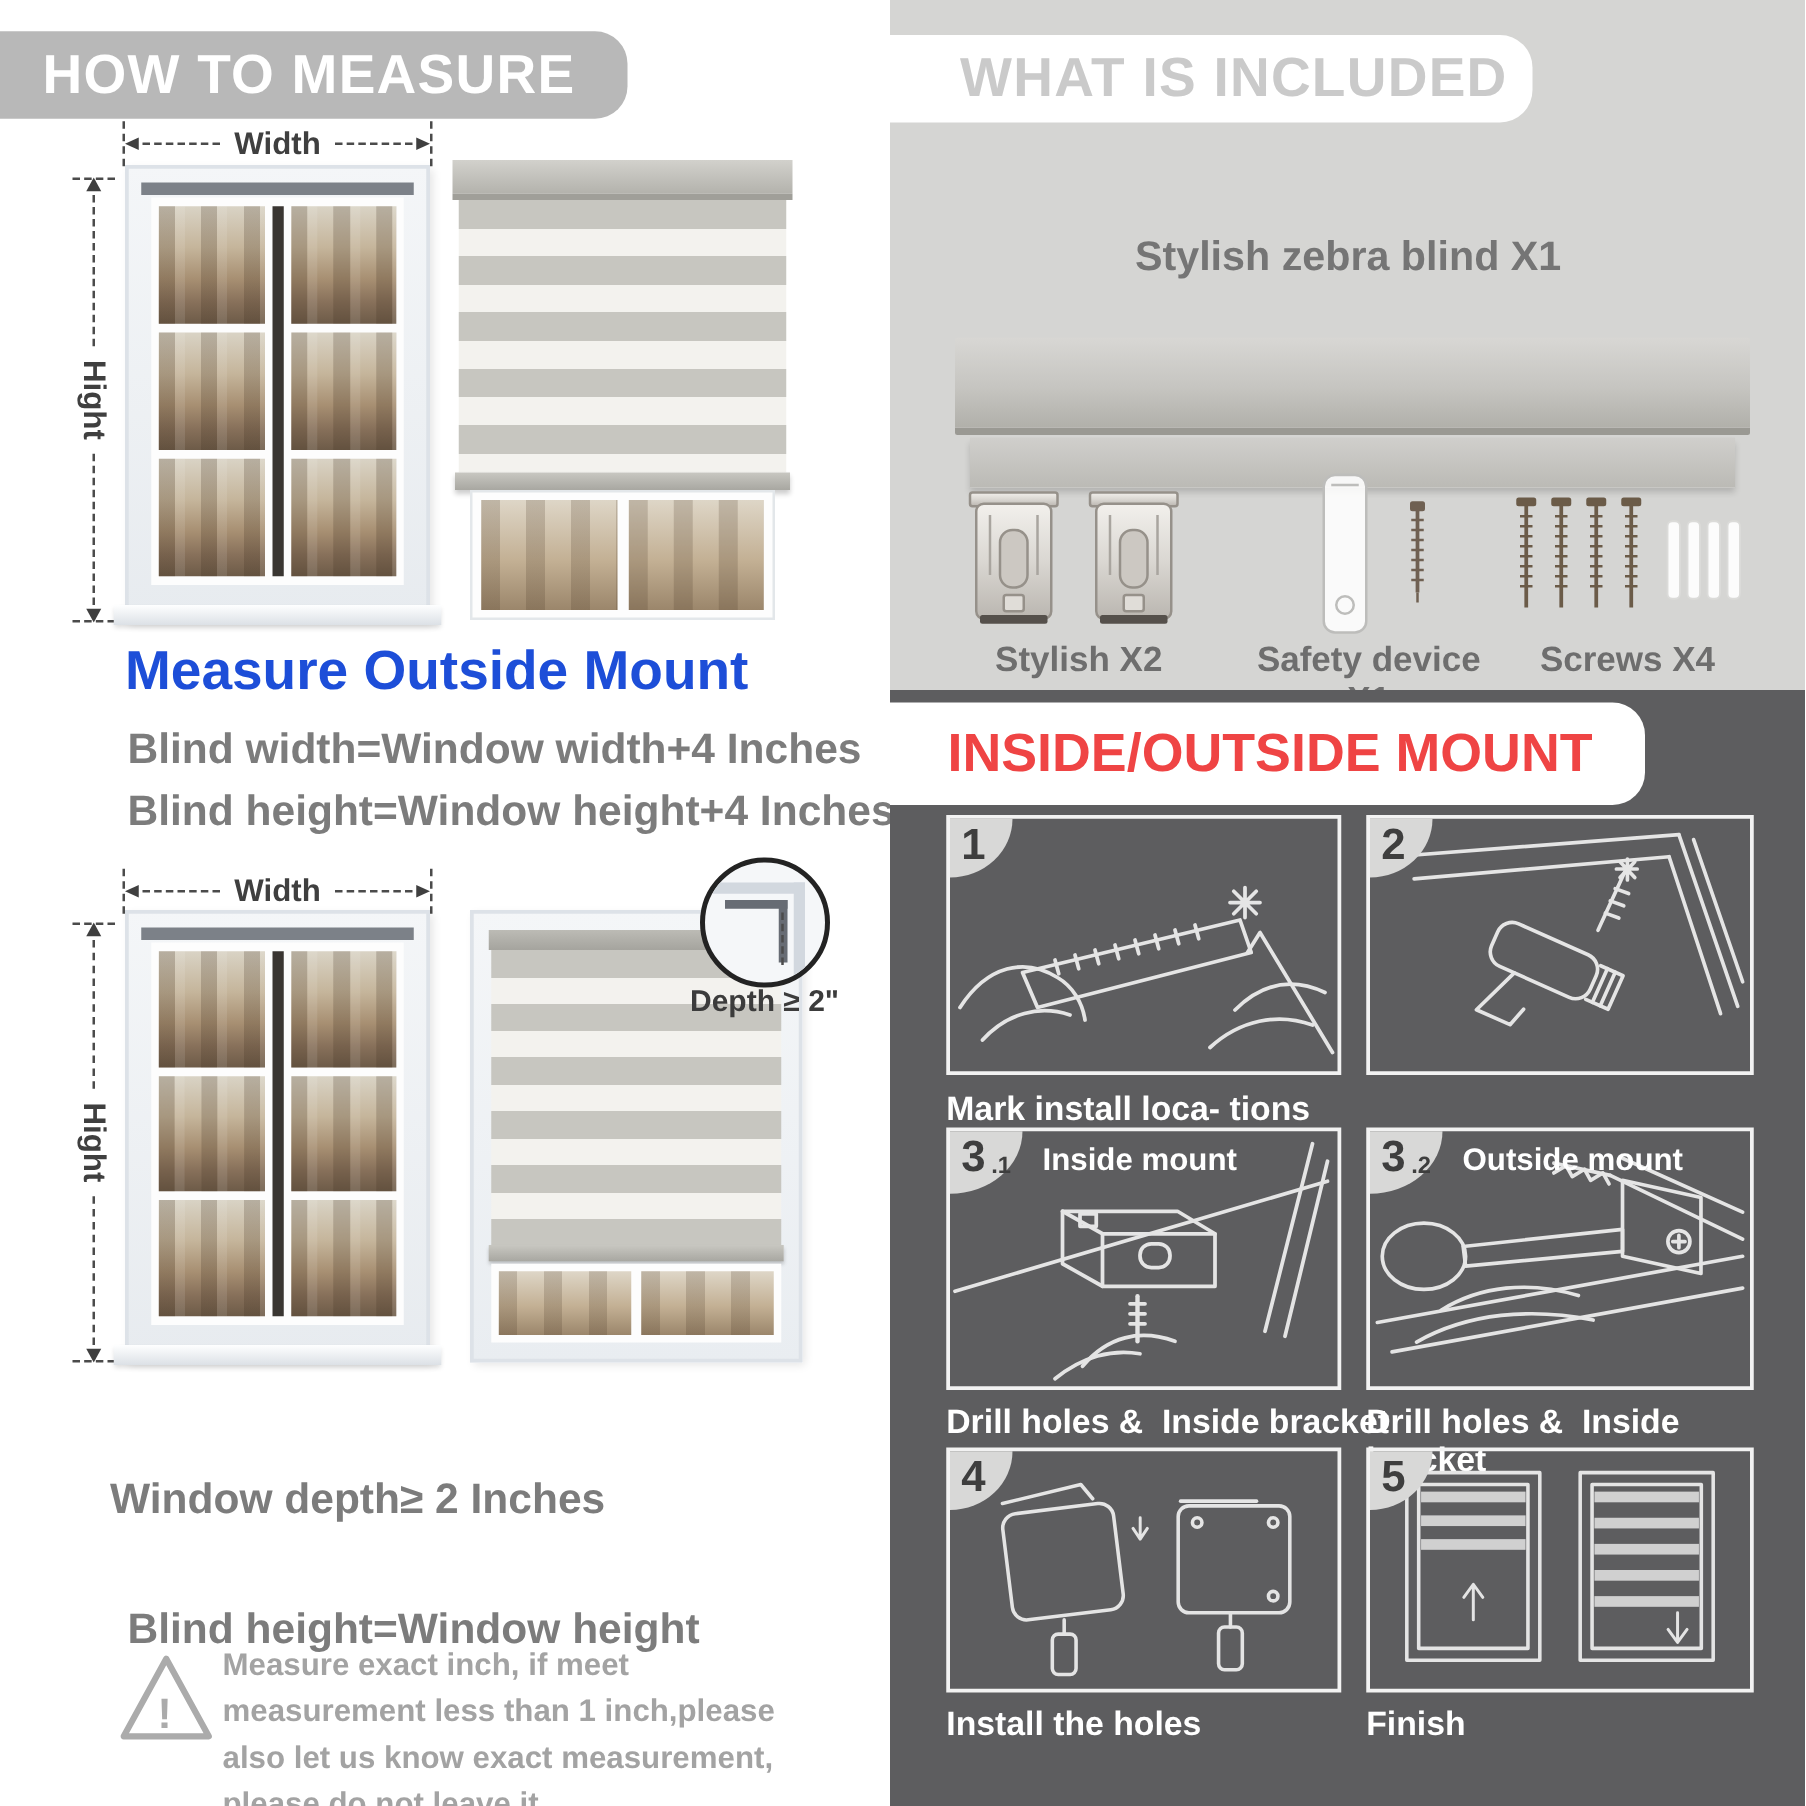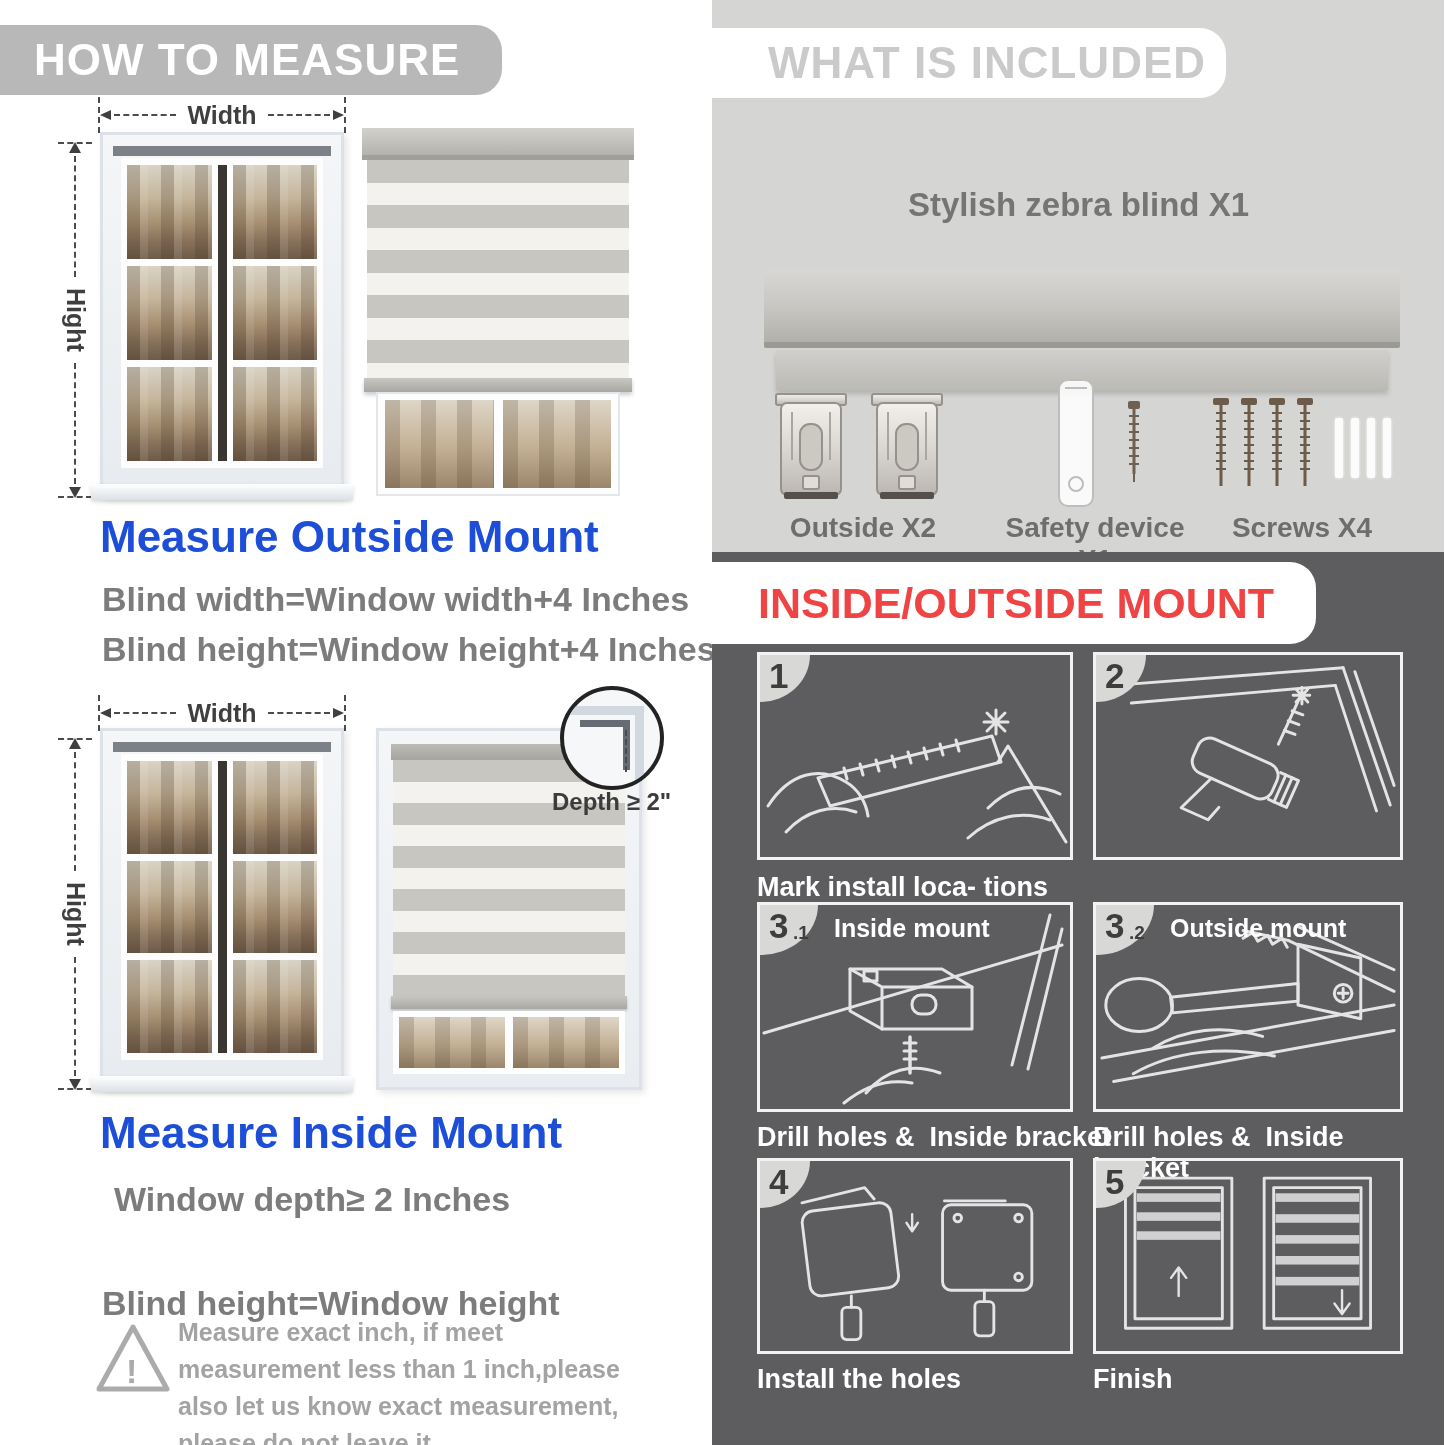--- a/index.html
+++ b/index.html
@@ -215,22 +215,21 @@
     </div>
   </div>
 
   <div class="mag" style="left:560px;top:686px;">
     <div class="mag-light"></div>
     <div class="mag-dark"></div>
     <div class="mag-dash"></div>
   </div>
   <div class="abs depth-label" style="left:552px;top:788px;width:140px;">Depth ≥ 2"</div>
 
-  <div class="abs sec-title" style="left:100px;top:1108px;">Measure Inside Mount</div>
-  <div class="abs sec-line" style="left:114px;top:1180px;">Window depth≥ 2 Inches</div>
+  <div class="abs sec-line" style="left:88px;top:1180px;">Window depth≥ 2 Inches</div>
   <div class="abs sec-line" style="left:102px;top:1284px;">Blind height=Window height</div>
 
   <svg class="abs" style="left:92px;top:1320px;" width="82" height="78" viewBox="0 0 82 78">
     <path d="M41 7 L75 69 L7 69 Z" fill="none" stroke="#ababab" stroke-width="5" stroke-linejoin="round"></path>
   </svg>
   <div class="warn-mark" style="left:126px;top:1352px;">!</div>
   <div class="abs warn-text" style="left:178px;top:1314px;width:478px;">Measure exact inch, if meet measurement less than 1 inch,please also let us know exact measurement, please do not leave it</div>
 
   <div class="abs included-panel"></div>
   <div class="abs included-header">WHAT IS INCLUDED</div>
@@ -304,21 +303,21 @@
         </g>
     </g>
     <g fill="rgba(255,255,255,.92)" stroke="#dbdbd9" stroke-width="1.5">
       <rect x="122" y="22" width="10" height="62" rx="4"></rect>
       <rect x="138" y="22" width="10" height="62" rx="4"></rect>
       <rect x="154" y="22" width="10" height="62" rx="4"></rect>
       <rect x="170" y="22" width="10" height="62" rx="4"></rect>
     </g>
   </svg>
 
-  <div class="item-label" style="left:768px;width:190px;">Outside X2</div>
+  <div class="item-label" style="left:768px;width:190px;">Stylish X2</div>
   <div class="item-label" style="left:990px;width:210px;">Safety device X1</div>
   <div class="item-label" style="left:1212px;width:180px;">Screws X4</div>
 
   <div class="abs mount-panel"></div>
   <div class="abs mount-header">INSIDE/OUTSIDE MOUNT</div>
 
   <div class="step" style="left:757px;top:652px;width:316px;height:208px;">
     <svg width="100%" height="100%" viewBox="0 0 310 200" preserveAspectRatio="xMidYMid meet">
       <g class="art">
         <path d="M8 150 C30 116 60 110 86 126 C98 133 106 146 108 160"></path>

